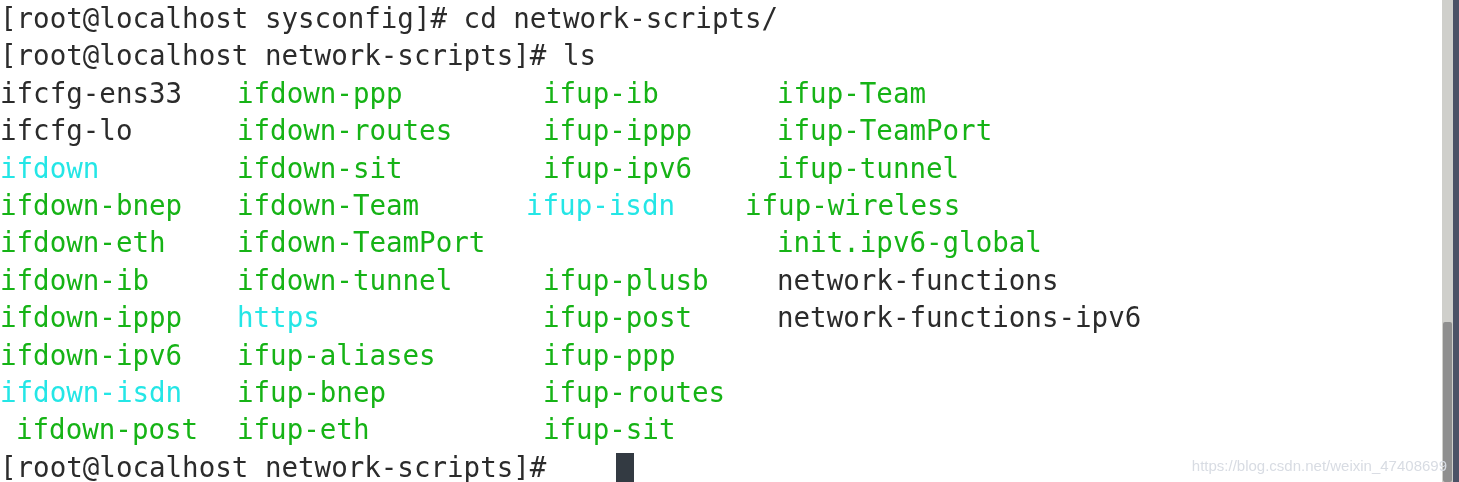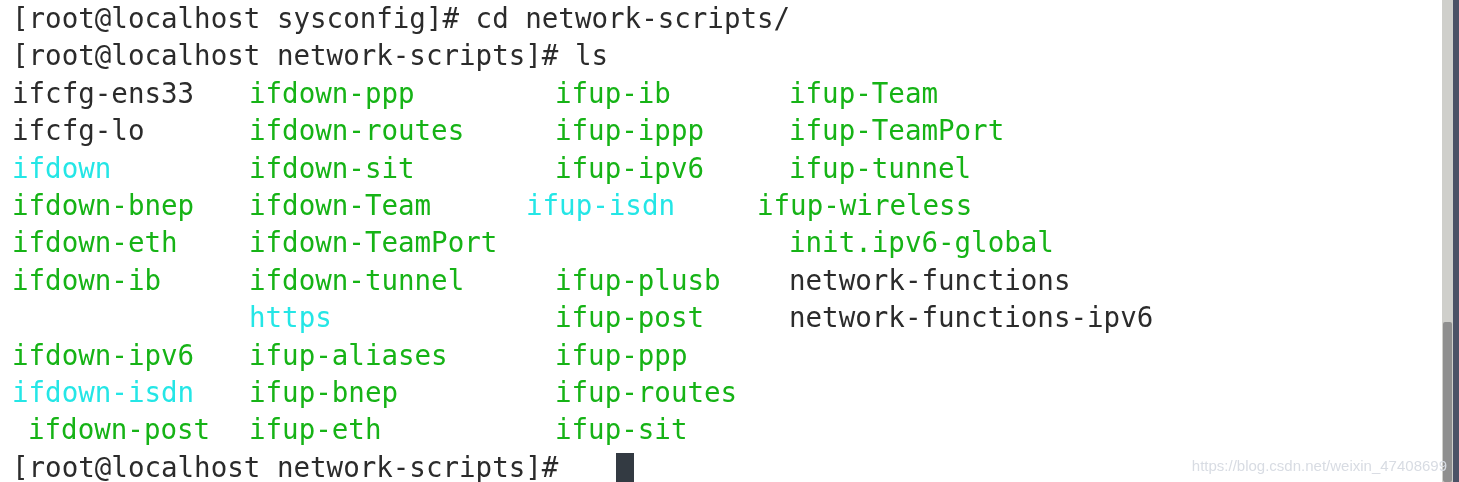--- a/index.html
+++ b/index.html
@@ -31,21 +31,20 @@
     height: 37.4px;
     line-height: 37.4px;
     white-space: pre;
     font-size: 27.5px;
     letter-spacing: 0px;
   }
   .cell {
     position: absolute;
     top: 0;
     white-space: pre;
-    margin-left: 12px;
   }
   .c-default { color: #2b2b2b; }
   .c-green   { color: #16b316; }
   .c-cyan    { color: #24e6e6; }
 
   
   .cursor {
     position: absolute;
     width: 18px;
     height: 30px;
@@ -106,24 +105,24 @@
 <div id="screen">
 
   <div id="left-border"></div>
 
   <div id="terminal">
       <div class="line"><span class="cell c-default" style="left: 0px;">[root@localhost sysconfig]# cd network-scripts/</span></div>
       <div class="line"><span class="cell c-default" style="left: 0px;">[root@localhost network-scripts]# ls</span></div>
       <div class="line"><span class="cell c-default" style="left: 0px;">ifcfg-ens33</span><span class="cell c-green" style="left: 237px;">ifdown-ppp</span><span class="cell c-green" style="left: 543px;">ifup-ib</span><span class="cell c-green" style="left: 777px;">ifup-Team</span></div>
       <div class="line"><span class="cell c-default" style="left: 0px;">ifcfg-lo</span><span class="cell c-green" style="left: 237px;">ifdown-routes</span><span class="cell c-green" style="left: 543px;">ifup-ippp</span><span class="cell c-green" style="left: 777px;">ifup-TeamPort</span></div>
       <div class="line"><span class="cell c-cyan" style="left: 0px;">ifdown</span><span class="cell c-green" style="left: 237px;">ifdown-sit</span><span class="cell c-green" style="left: 543px;">ifup-ipv6</span><span class="cell c-green" style="left: 777px;">ifup-tunnel</span></div>
-      <div class="line"><span class="cell c-green" style="left: 0px;">ifdown-bnep</span><span class="cell c-green" style="left: 237px;">ifdown-Team</span><span class="cell c-cyan" style="left: 514px;">ifup-isdn</span><span class="cell c-green" style="left: 745px;">ifup-wireless</span></div>
+      <div class="line"><span class="cell c-green" style="left: 0px;">ifdown-bnep</span><span class="cell c-green" style="left: 237px;">ifdown-Team</span><span class="cell c-cyan" style="left: 526px;">ifup-isdn</span><span class="cell c-green" style="left: 745px;">ifup-wireless</span></div>
       <div class="line"><span class="cell c-green" style="left: 0px;">ifdown-eth</span><span class="cell c-green" style="left: 237px;">ifdown-TeamPort</span><span class="cell c-green" style="left: 777px;">init.ipv6-global</span></div>
       <div class="line"><span class="cell c-green" style="left: 0px;">ifdown-ib</span><span class="cell c-green" style="left: 543px;">ifup-plusb</span><span class="cell c-green" style="left: 237px;">ifdown-tunnel</span><span class="cell c-default" style="left: 777px;">network-functions</span></div>
-      <div class="line"><span class="cell c-cyan" style="left: 237px;">https</span><span class="cell c-green" style="left: 543px;">ifup-post</span><span class="cell c-default" style="left: 777px;">network-functions-ipv6</span></div>
+      <div class="line"><span class="cell c-green" style="left: 0px;">ifdown-ippp</span><span class="cell c-cyan" style="left: 237px;">https</span><span class="cell c-green" style="left: 543px;">ifup-post</span><span class="cell c-default" style="left: 777px;">network-functions-ipv6</span></div>
       <div class="line"><span class="cell c-green" style="left: 0px;">ifdown-ipv6</span><span class="cell c-green" style="left: 237px;">ifup-aliases</span><span class="cell c-green" style="left: 543px;">ifup-ppp</span></div>
       <div class="line"><span class="cell c-cyan" style="left: 0px;">ifdown-isdn</span><span class="cell c-green" style="left: 237px;">ifup-bnep</span><span class="cell c-green" style="left: 543px;">ifup-routes</span></div>
       <div class="line"><span class="cell c-green" style="left: 16px;">ifdown-post</span><span class="cell c-green" style="left: 237px;">ifup-eth</span><span class="cell c-green" style="left: 543px;">ifup-sit</span></div>
       <div class="line"><span class="cell c-default" style="left: 0px;">[root@localhost network-scripts]# </span><span class="cursor" style="left: 616.08px;"></span></div>
     </div>
 
   <div id="scrollbar">
     <div id="scroll-thumb"></div>
   </div>
 

